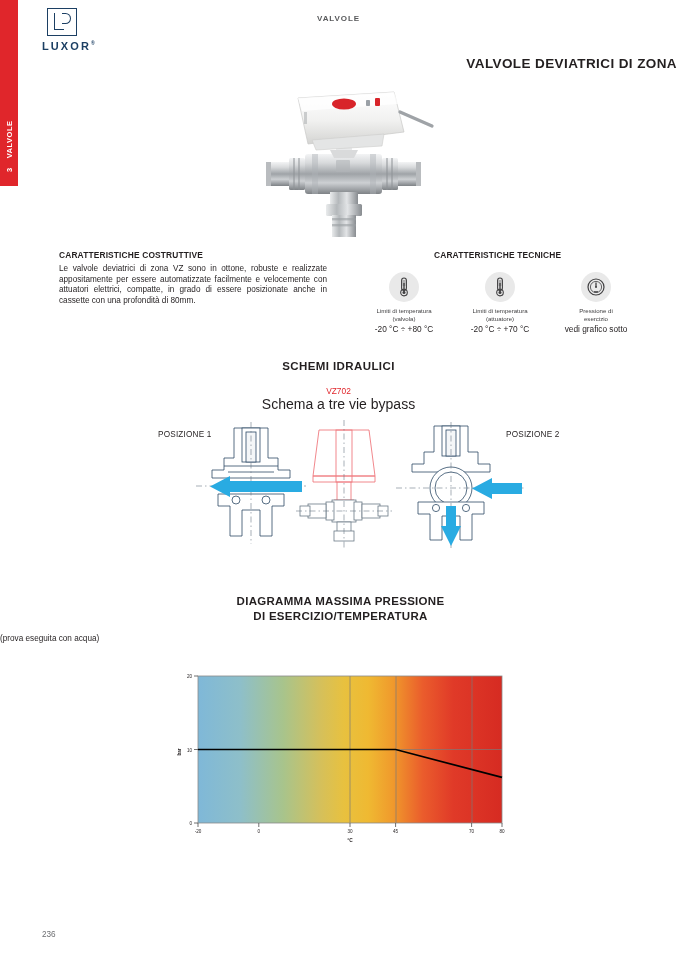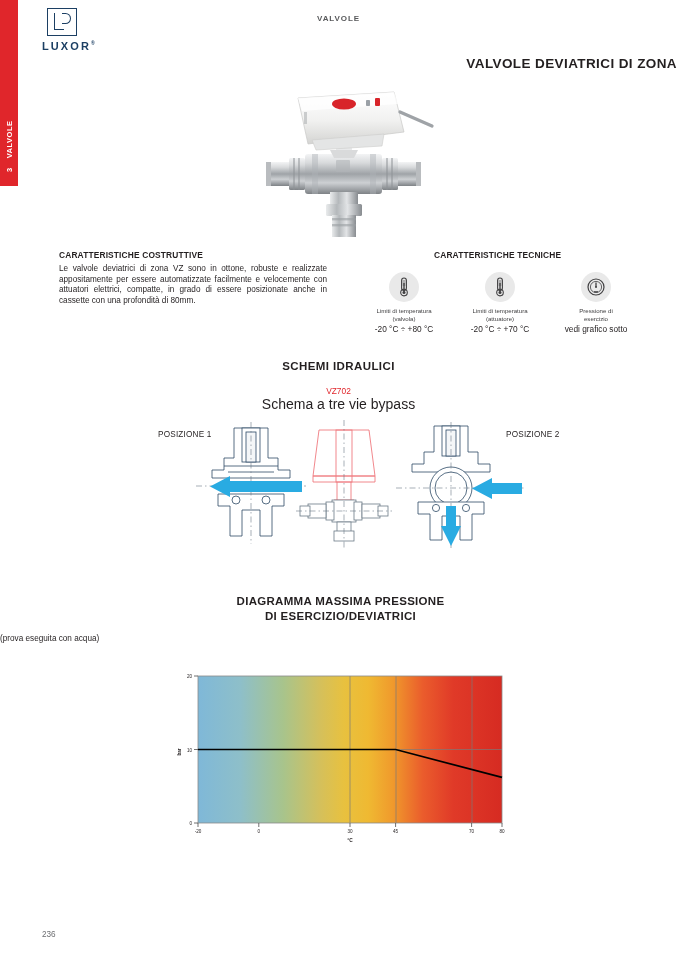--- a/index.html
+++ b/index.html
@@ -473,21 +473,21 @@
   <line x1="55" y1="0" x2="55" y2="126" stroke="#6b7a87" stroke-width="0.6" stroke-dasharray="6,3,1.5,3"></line>
   <line x1="0" y1="66" x2="128" y2="66" stroke="#6b7a87" stroke-width="0.6" stroke-dasharray="6,3,1.5,3"></line>
 
   <path d="M126 61 L96 61 L96 56 L76 66.5 L96 77 L96 72 L126 72 Z" fill="#29abe2"></path>
 
   <path d="M50 84 L60 84 L60 104 L65 104 L55 124 L45 104 L50 104 Z" fill="#29abe2"></path>
 </svg>
 
 <div class="diag-title">
   <span>DIAGRAMMA MASSIMA PRESSIONE</span><br>
-  <span>DI ESERCIZIO/DEVIATRICI</span>
+  <span>DI ESERCIZIO/TEMPERATURA</span>
 </div>
 <div class="diag-note">(prova eseguita con acqua)</div>
 
 <div class="chart-wrap">
   <svg class="chart-svg" width="343" height="178" viewBox="0 0 343 178">
     <defs>
       <linearGradient id="tempgrad" x1="0" y1="0" x2="1" y2="0">
         <stop offset="0%" stop-color="#7fb8d8"></stop>
         <stop offset="14%" stop-color="#8ebfc9"></stop>
         <stop offset="28%" stop-color="#a8c48c"></stop>

